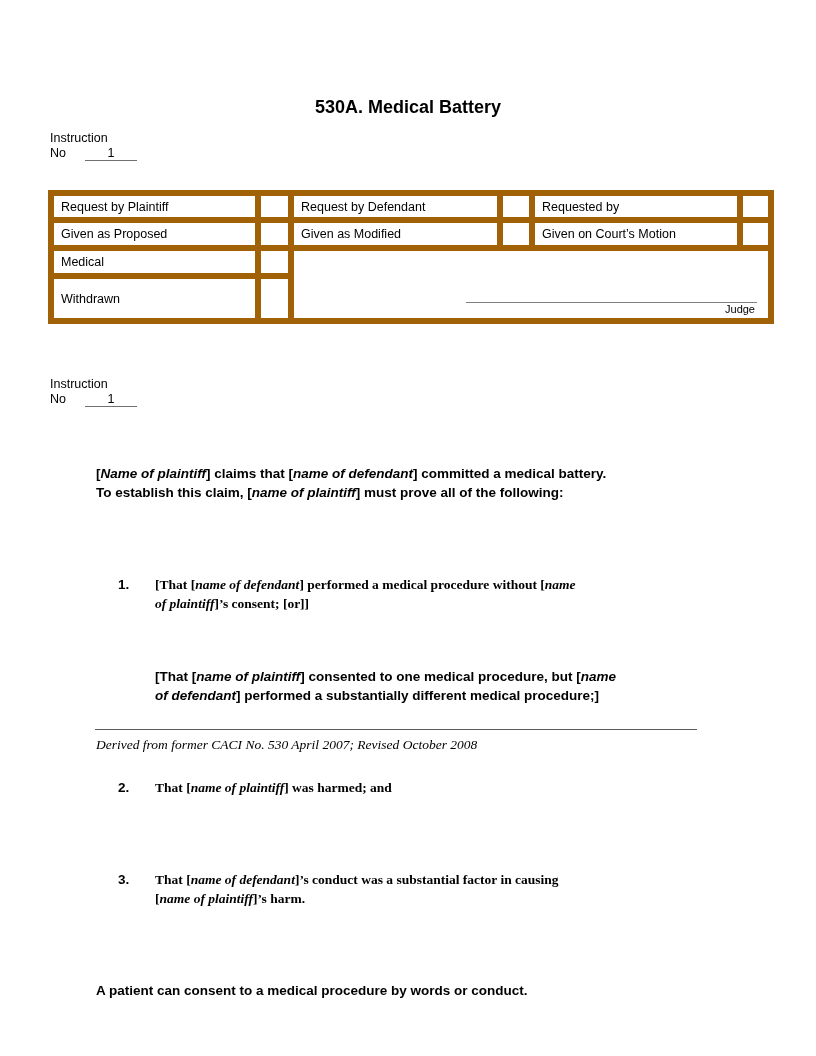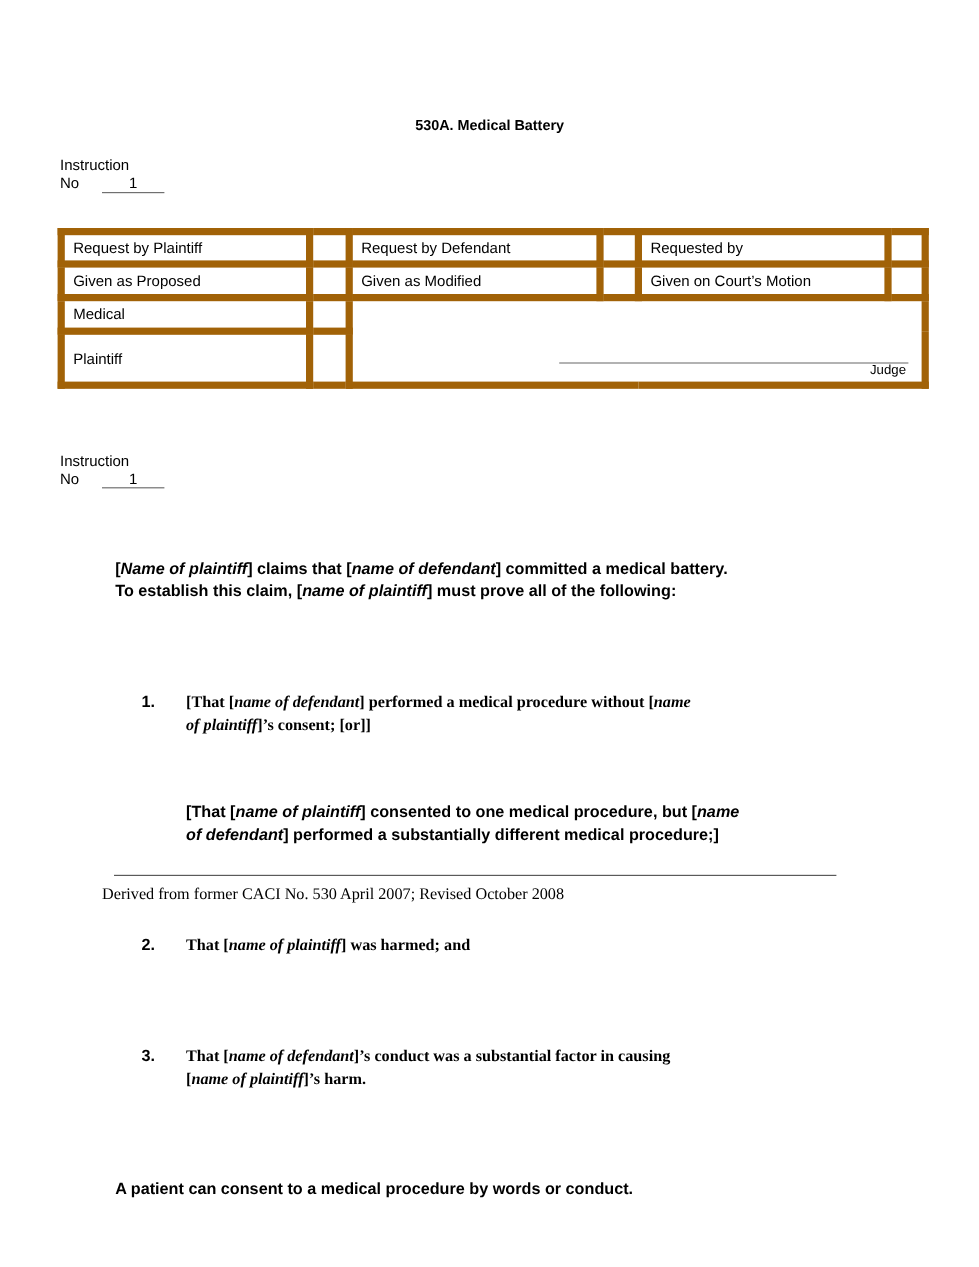--- a/index.html
+++ b/index.html
@@ -10,21 +10,21 @@
     background:#ffffff;
     font-family:"Liberation Sans", sans-serif;
     color:#000;
     overflow:hidden;
   }
 
   
   .doc-title {
     position:absolute; top:97px; left:0; right:0;
     text-align:center;
-    font-size:12px; font-weight:bold;
+    font-size:18px; font-weight:bold;
   }
 
   
   .instr-block {
     position:absolute; left:50px;
     font-size:12.5px; line-height:14.5px;
   }
   .instr-block.first  { top:131px; }
   .instr-block.second { top:377px; }
   .num-underline {
@@ -73,23 +73,23 @@
   .li-text { flex:1;font-family:Liberation Serif, serif; }
   .li-cont { margin:0 0 16px 59px; }
   .closing { margin:0; }
 
   
   .footer-rule {
     position:absolute; left:95px; top:729px; width:602px;
     border-top:1.5px solid #5a5a5a; height:0;
   }
   .footnote {
-    position:absolute; left:85px; top:737px;
+    position:absolute; left:96px; top:737px;
     font-family:"Liberation Serif", serif;
-    font-size:13.5px;
+    font-style:italic; font-size:13.5px;
   }
 </style>
 </head>
 <body>
 
 <div class="page">
 
   <div class="doc-title">530A. Medical Battery</div>
 
   <div class="instr-block first">
@@ -127,21 +127,21 @@
       <td>Medical</td>
       <td></td>
       <td class="judge-cell" colspan="4" rowspan="2">
         <div class="judge-wrap">
           <div class="sig-line"></div>
           <div class="judge-label">Judge</div>
         </div>
       </td>
     </tr>
     <tr class="r4">
-      <td>Plaintiff</td>
+      <td>Withdrawn</td>
       <td></td>
     </tr>
   </tbody>
     </table>
 
   <div class="instr-block second">
     <div>Instruction</div>
     <div><span>No</span><span class="num-underline">1</span></div>
   </div>
 

